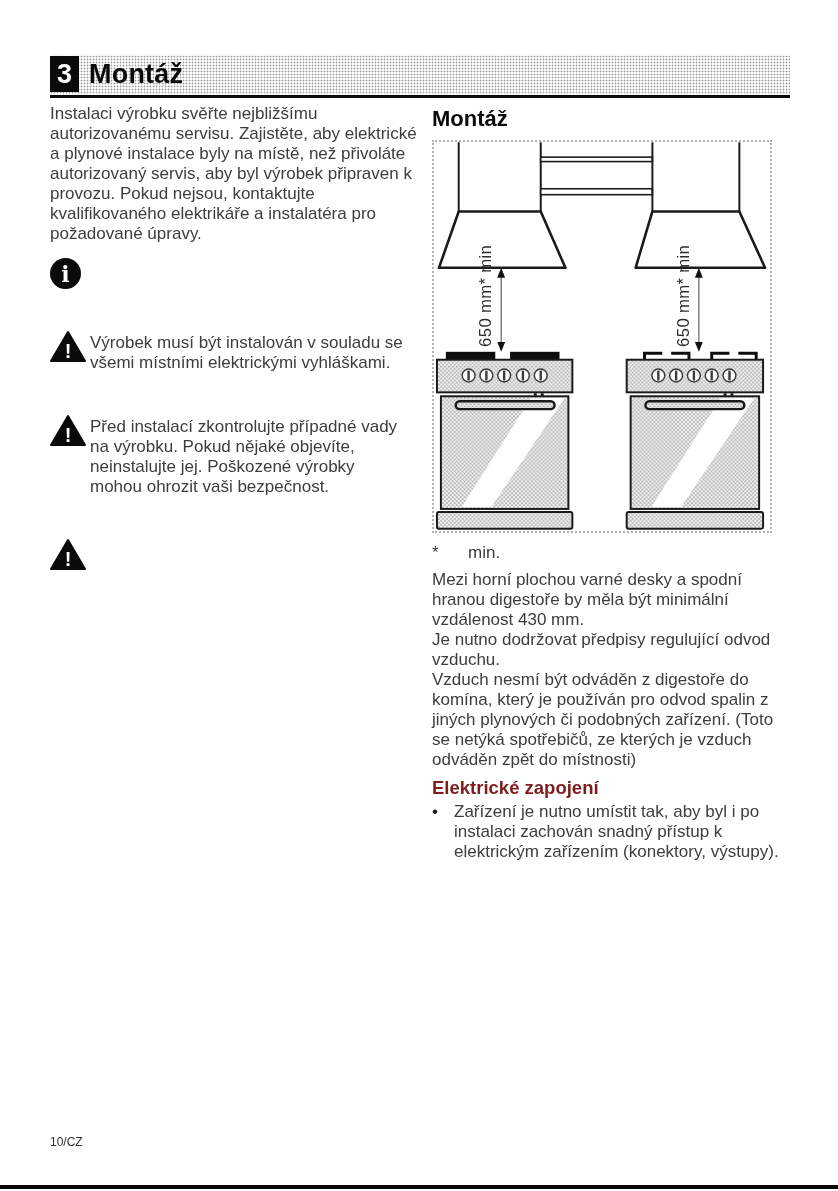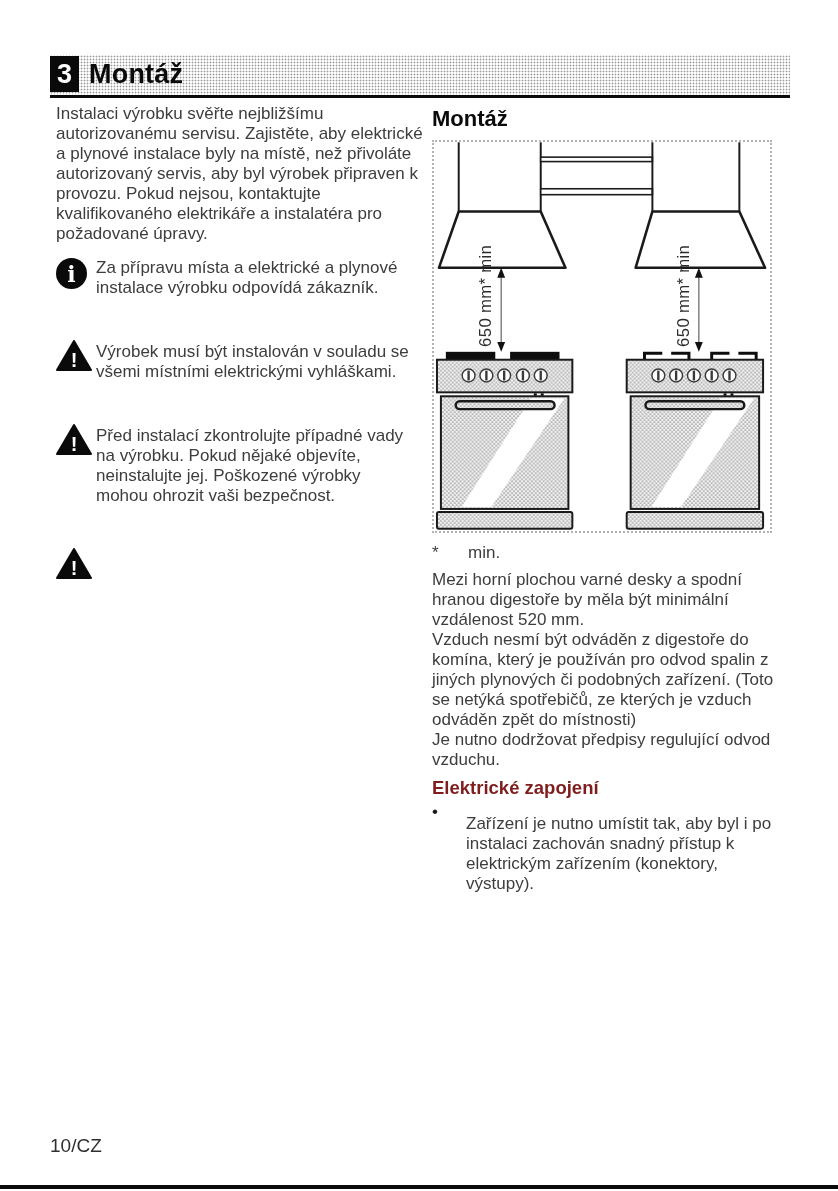--- a/index.html
+++ b/index.html
@@ -17,21 +17,21 @@
     background-image:radial-gradient(#989898 0.9px, transparent 1.05px);
     background-size:3px 3px;
   }
   .section-num{
     width:29px;height:36px;background:#0a0a0a;color:#fff;
     font-weight:bold;font-size:27px;line-height:36px;text-align:center;
     margin:0 10px 2px 0;flex:none;
   }
   .section-title{font-size:27px;font-weight:bold;color:#0a0a0a;margin:0 0 2px 0;letter-spacing:.2px;}
   
-  .col-left{position:absolute;left:56px;top:104px;width:372px;}
+  .col-left{position:absolute;left:50px;top:104px;width:372px;}
   .col-right{position:absolute;left:432px;top:104px;width:358px;}
   p.body{font-size:17px;line-height:20px;margin:0;width:368px;}
   
   .note{display:flex;margin-top:44px;}
   .note.first{margin-top:14px;}
   .note .icon-wrap{width:40px;flex:none;}
   .note p{font-size:17px;line-height:20px;margin:0;width:316px;}
   .info-circle{
     width:31px;height:31px;border-radius:50%;background:#0a0a0a;color:#fff;
     display:flex;align-items:center;justify-content:center;
@@ -41,43 +41,42 @@
   
   .montaz-heading{font-size:22px;font-weight:bold;color:#0a0a0a;margin:2px 0 8px 0;}
   .diagram{width:336px;height:389px;border:2px dotted #b3b3b3;box-sizing:content-box;}
   .diagram svg{display:block;}
   .footnote{display:flex;font-size:17px;line-height:20px;margin:10px 0 7px 0;color:#3d3d3d;}
   .footnote .sym{width:36px;flex:none;}
   p.rbody{font-size:17px;line-height:20px;margin:0;}
   .elec-heading{font-size:18.5px;font-weight:bold;color:#7f1d1d;margin:7px 0 3px 0;}
   .bullet{display:flex;margin-top:2px;}
   .bullet .b{width:22px;flex:none;font-size:17px;line-height:20px;color:#1a1a1a;}
-  .bullet p{font-size:17px;line-height:20px;margin:12px;flex:1;}
-  
-  .footer{position:absolute;left:50px;top:1135px;font-size:19px;color:#2f2f2f;}
+  .bullet p{font-size:17px;line-height:20px;margin:0;flex:1;}
+  
+  .footer{position:absolute;left:50px;top:1135px;font-size:12px;color:#2f2f2f;}
   .bottom-rule{position:absolute;left:0;right:0;bottom:2px;height:4px;background:#0a0a0a;}
 </style>
 </head>
 <body>
 
 <div class="page">
 
   <header class="section-bar">
     <span class="section-num">3</span>
     <h1 class="section-title">Montáž</h1>
   </header>
 
   <div class="col-left">
     <p class="body">Instalaci výrobku svěřte nejbližšímu autorizovanému servisu. Zajistěte, aby elektrické a plynové instalace byly na místě, než přivoláte autorizovaný servis, aby byl výrobek připraven k provozu. Pokud nejsou, kontaktujte kvalifikovaného elektrikáře a instalatéra pro požadované úpravy.</p>
 
     <div class="note first">
       <span class="icon-wrap">
         <span class="info-circle">i</span>
       </span>
-      <p>Za přípravu místa a elektrické a plynové instalace výrobku odpovídá zákazník.</p>
     </div>
 
     <div class="note">
       <span class="icon-wrap">
         <svg class="tri-svg" width="36" height="32" viewBox="0 0 36 32">
           <path d="M18 1 L35 30 H1 Z" fill="#0a0a0a" stroke="#0a0a0a" stroke-width="2" stroke-linejoin="round"></path>
           <text x="18" y="27" text-anchor="middle" font-size="20" font-weight="bold" fill="#ffffff" font-family="&quot;Liberation Sans&quot;,sans-serif">!</text>
         </svg>
       </span>
       <p>Výrobek musí být instalován v souladu se všemi místními elektrickými vyhláškami.</p>
@@ -199,23 +198,23 @@
           <text transform="translate(258,207) rotate(-90)" font-size="17" letter-spacing="0.3" fill="#2c2c2c" font-family="&quot;Liberation Sans&quot;,sans-serif">650 mm* min</text>
         </g>
       </svg>
     </div>
 
     <div class="footnote">
       <span class="sym">*</span>
       <span>min.</span>
     </div>
 
-    <p class="rbody">Mezi horní plochou varné desky a spodní hranou digestoře by měla být minimální vzdálenost 520 mm.</p>
+    <p class="rbody">Mezi horní plochou varné desky a spodní hranou digestoře by měla být minimální vzdálenost 430 mm.</p>
+    <p class="rbody">Je nutno dodržovat předpisy regulující odvod vzduchu.</p>
     <p class="rbody">Vzduch nesmí být odváděn z digestoře do komína, který je používán pro odvod spalin z jiných plynových či podobných zařízení. (Toto se netýká spotřebičů, ze kterých je vzduch odváděn zpět do místnosti)</p>
-    <p class="rbody">Je nutno dodržovat předpisy regulující odvod vzduchu.</p>
 
     <h3 class="elec-heading">Elektrické zapojení</h3>
 
     <div class="bullet">
       <span class="b">•</span>
       <p>Zařízení je nutno umístit tak, aby byl i po instalaci zachován snadný přístup k elektrickým zařízením (konektory, výstupy).</p>
     </div>
   </div>
 
   <div class="footer">10/CZ</div>

